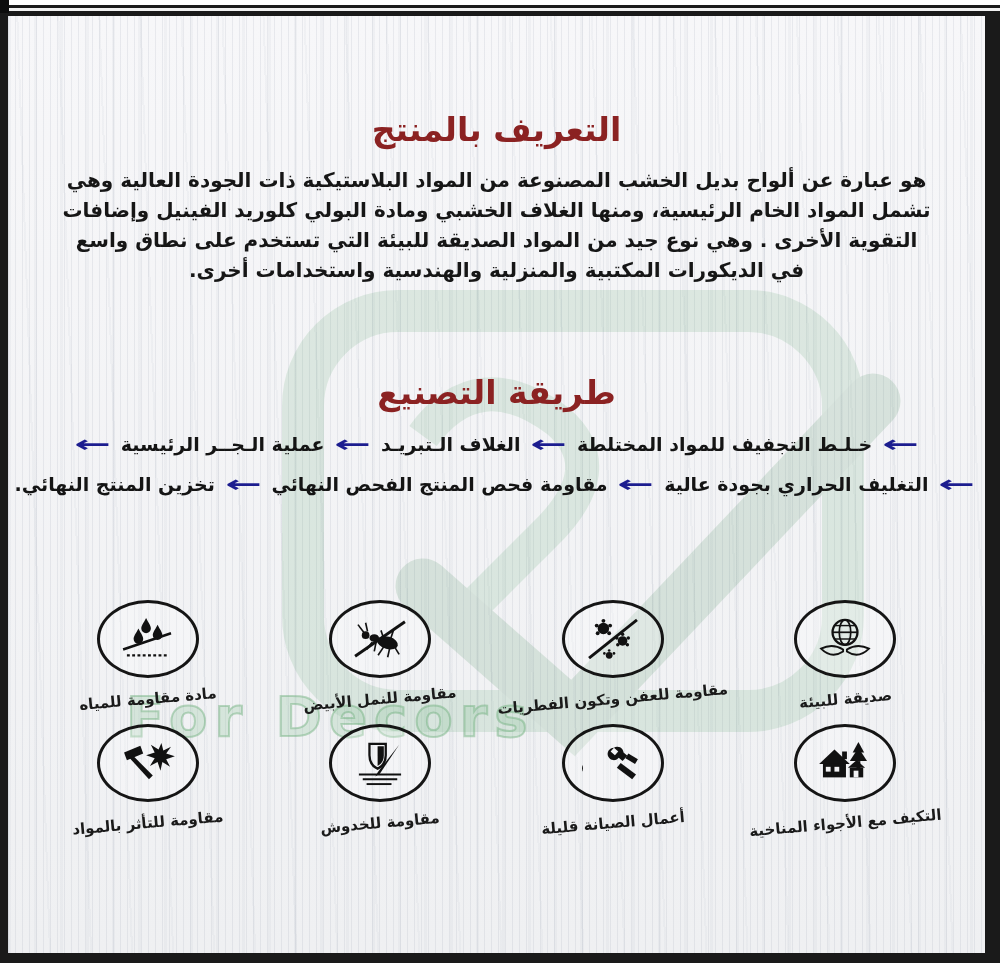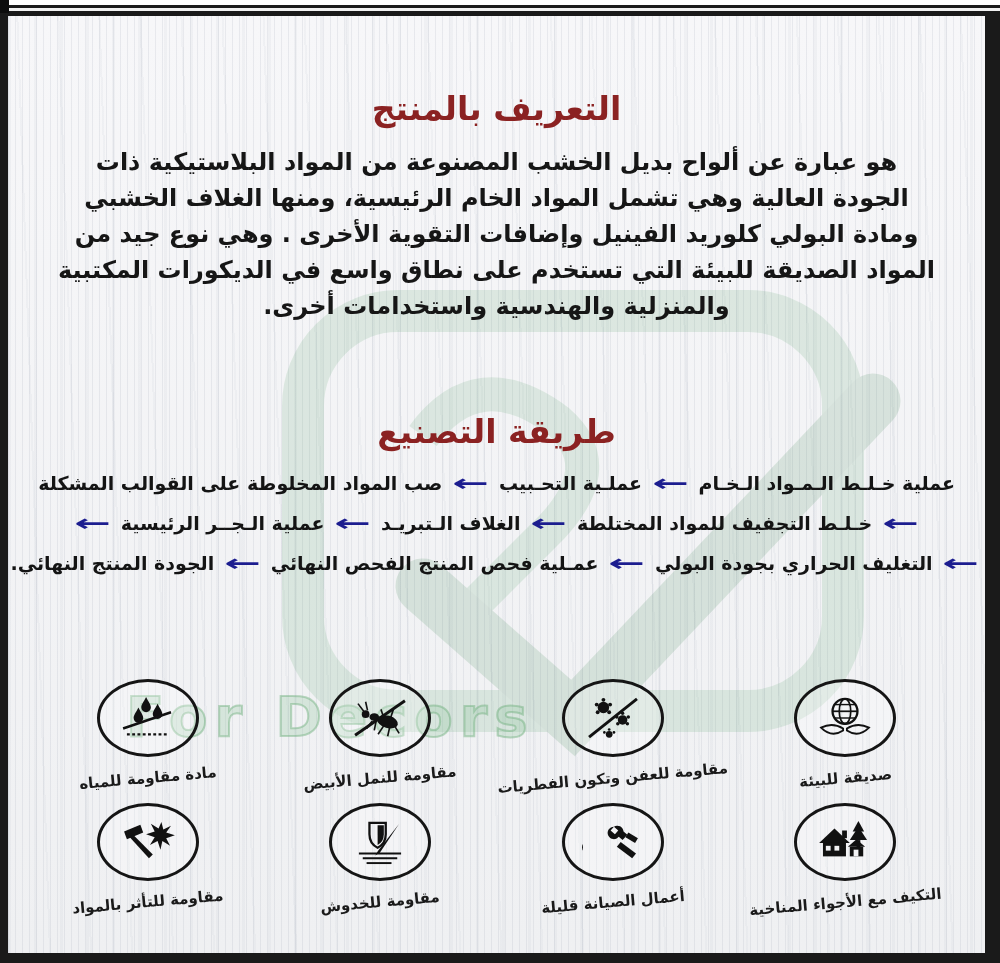--- a/index.html
+++ b/index.html
@@ -15,24 +15,24 @@
       repeating-linear-gradient(88deg, rgba(205,210,218,0.18) 0px, rgba(205,210,218,0.18) 2px, rgba(255,255,255,0) 2px, rgba(255,255,255,0) 41px),
       linear-gradient(180deg,#f7f7f9,#eff0f2);}
   .inner{position:relative;z-index:1;}
   
   .logo-watermark{position:absolute;left:200px;top:270px;width:720px;height:480px;opacity:0.14;z-index:0;}
   .brand-watermark{position:absolute;left:118px;top:668px;z-index:0;
       font-size:56px;font-weight:bold;letter-spacing:7px;white-space:nowrap;
       color:rgba(150,200,162,0.30);text-align:center;-webkit-text-stroke:2px rgba(110,175,125,0.45);}
   
   .section-title{margin:0;text-align:center;font-size:33px;font-weight:bold;color:#8b2222;direction:rtl;}
-  .title-intro{padding-top:73px;}
+  .title-intro{padding-top:94px;}
   .title-mfg{margin-top:88px;}
   .intro-body{direction:rtl;width:880px;margin:16px auto 0;text-align:center;
-      font-size:24px;line-height:1.5;font-weight:bold;color:#161616;}
+      font-size:20px;line-height:1.5;font-weight:bold;color:#161616;}
   
   .flow{direction:rtl;text-align:center;margin-top:12px;}
   .flow-line{height:40px;line-height:40px;font-size:19px;font-weight:bold;color:#141414;white-space:nowrap;}
   .arrow{display:inline-block;transform:scaleX(1.9);color:#1c1d8f;font-size:23px;
       font-weight:bold;margin:0 12px;vertical-align:-1px;}
   
   .features{direction:rtl;width:930px;margin:96px auto 0;display:grid;
       grid-template-columns:repeat(4,1fr);row-gap:16px;}
   .feature{display:flex;flex-direction:column;align-items:center;}
   .icon-ellipse{width:96px;height:72px;border:3.5px solid #151515;border-radius:50%;
@@ -58,42 +58,35 @@
 
   <div class="inner">
 
     <h1 class="section-title title-intro">التعريف بالمنتج</h1>
     <p class="intro-body">هو عبارة عن ألواح بديل الخشب المصنوعة من المواد البلاستيكية ذات الجودة العالية وهي تشمل المواد الخام الرئيسية، ومنها الغلاف الخشبي ومادة البولي كلوريد الفينيل وإضافات التقوية الأخرى . وهي نوع جيد من المواد الصديقة للبيئة التي تستخدم على نطاق واسع في الديكورات المكتبية والمنزلية والهندسية واستخدامات أخرى.</p>
 
     <h2 class="section-title title-mfg">طريقة التصنيع</h2>
 
     <div class="flow">
       <div class="flow-line">
-        <span>عملية خـلـط الـمـواد الـخـام</span>
-        <span class="arrow">←</span>
-        <span>عملـية التحـبيب</span>
-        <span class="arrow">←</span>
-        <span>صب المواد المخلوطة على القوالب المشكلة</span>
+        <span class="arrow">←</span>
+        <span>خـلـط التجفيف للمواد المختلطة</span>
+        <span class="arrow">←</span>
+        <span>الغلاف الـتبريـد</span>
+        <span class="arrow">←</span>
+        <span>عملية الـجــر الرئيسية</span>
+        <span class="arrow">←</span>
       </div>
       <div class="flow-line">
         <span class="arrow">←</span>
-        <span>خـلـط التجفيف للمواد المختلطة</span>
-        <span class="arrow">←</span>
-        <span>الغلاف الـتبريـد</span>
-        <span class="arrow">←</span>
-        <span>عملية الـجــر الرئيسية</span>
-        <span class="arrow">←</span>
-      </div>
-      <div class="flow-line">
-        <span class="arrow">←</span>
-        <span>التغليف الحراري بجودة البولي</span>
-        <span class="arrow">←</span>
-        <span>عمـلية فحص المنتج الفحص النهائي</span>
-        <span class="arrow">←</span>
-        <span>الجودة المنتج النهائي.</span>
+        <span>التغليف الحراري بجودة عالية</span>
+        <span class="arrow">←</span>
+        <span>مقاومة فحص المنتج الفحص النهائي</span>
+        <span class="arrow">←</span>
+        <span>تخزين المنتج النهائي.</span>
       </div>
     </div>
 
     <div class="features">
 
       <div class="feature">
         <div class="icon-ellipse">
           <svg viewBox="0 0 64 48" width="62" height="46">
             <circle cx="32" cy="17" r="13" fill="none" stroke="#111" stroke-width="2.4"></circle>
             <ellipse cx="32" cy="17" rx="6" ry="13" fill="none" stroke="#111" stroke-width="1.8"></ellipse>

